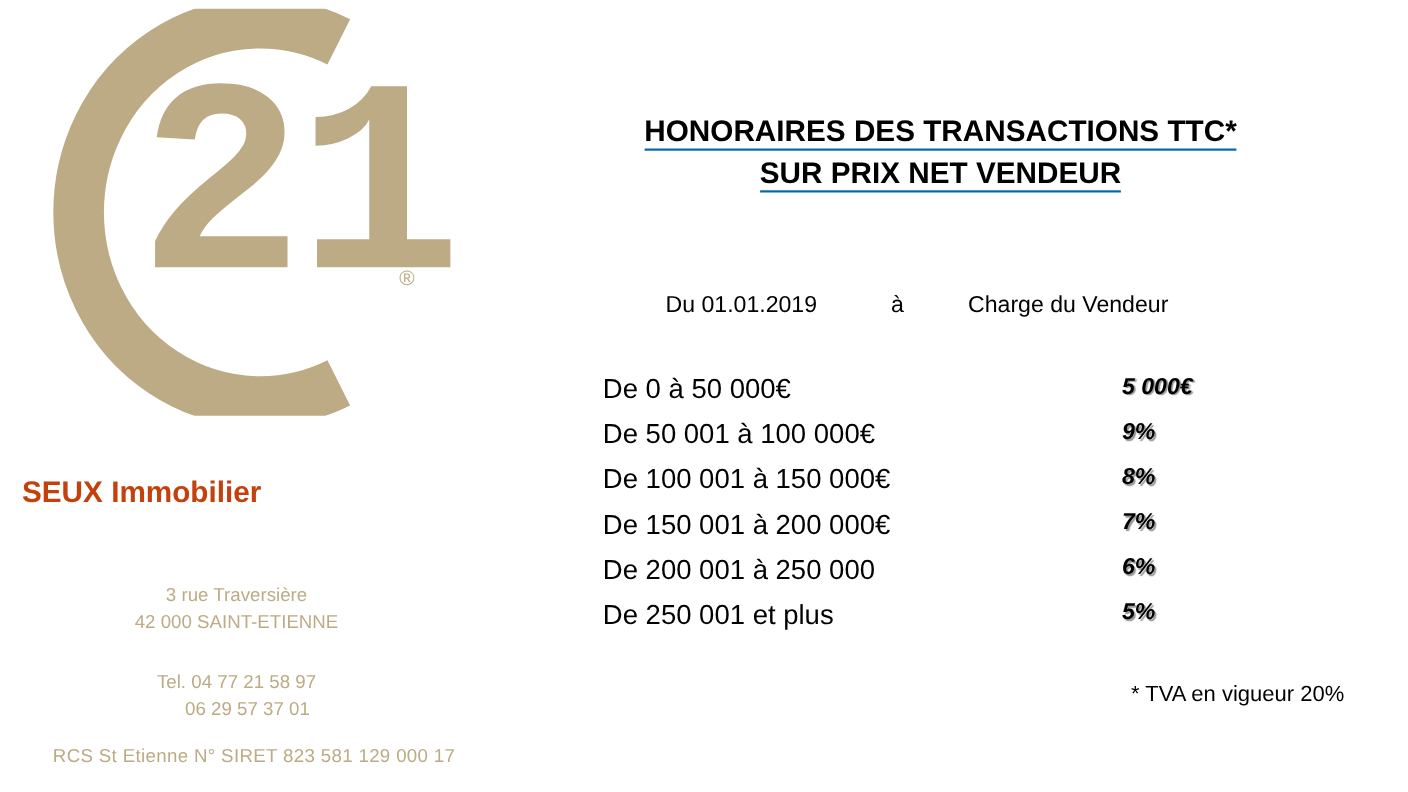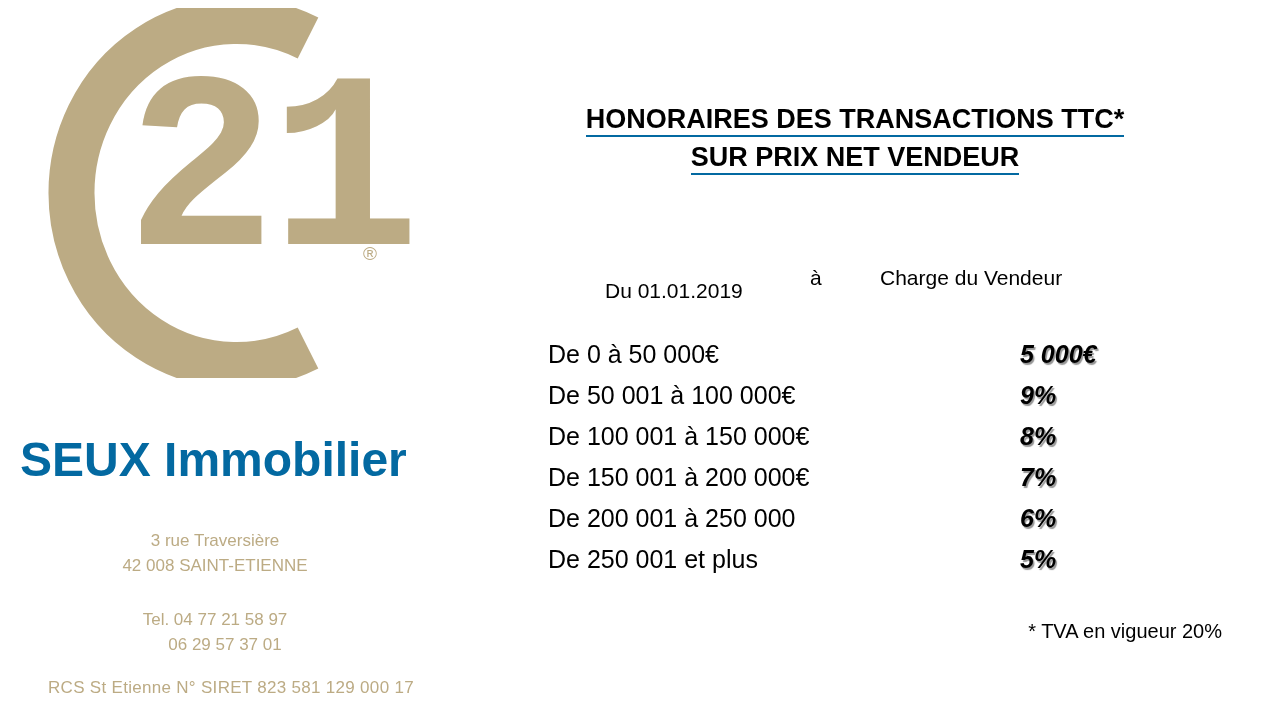--- a/index.html
+++ b/index.html
@@ -66,23 +66,23 @@
     top: 235px;
     font-size: 19px;
     color: #bcab84;
   }
 
   #agency-name {
     position: absolute;
     left: 20px;
     top: 432px;
     width: 400px;
-    font-size: 48px;
-    font-weight: bold;
-    color: #0369a1;
+    font-size: 27px;
+    font-weight: bold;
+    color: #c2410c;
     letter-spacing: 0px;
   }
 
   #address-block {
     position: absolute;
     left: 0;
     top: 528px;
     width: 430px;
     text-align: center;
     color: #bcab84;
@@ -144,21 +144,21 @@
     position: absolute;
     left: 0;
     top: 266px;
     width: 850px;
     font-size: 21px;
     color: #000;
   }
   #period-row .period-from {
     position: absolute;
     left: 175px;
-    top: 13px;
+    top: 0;
   }
   #period-row .period-a {
     position: absolute;
     left: 380px;
     top: 0;
   }
   #period-row .period-charge {
     position: absolute;
     left: 450px;
     top: 0;
@@ -179,21 +179,21 @@
     left: 0;
     top: 0;
     font-size: 25px;
     color: #000;
     white-space: nowrap;
   }
   .fee-value {
     position: absolute;
     left: 472px;
     top: 0;
-    font-size: 25px;
+    font-size: 21px;
     font-style: italic;
     font-weight: bold;
     color: #000;
     white-space: nowrap;
     text-shadow: 1.5px 1.5px 1px rgba(130,130,130,0.85);
   }
 
   #tva-note {
     position: absolute;
     left: 0;
@@ -220,21 +220,21 @@
       </div>
       <div id="logo-21">21</div>
       <div id="logo-reg">®</div>
     </div>
   </div>
 
   <div id="agency-name">SEUX Immobilier</div>
 
   <div id="address-block">
     <div>3 rue Traversière</div>
-    <div>42 008 SAINT-ETIENNE</div>
+    <div>42 000 SAINT-ETIENNE</div>
   </div>
 
   <div id="phone-block">
     <div>Tel. 04 77 21 58 97</div>
     <div class="phone-2">06 29 57 37 01</div>
   </div>
 
   <div id="rcs-line">RCS St Etienne N° SIRET 823 581 129 000 17</div>
 </div>
 

